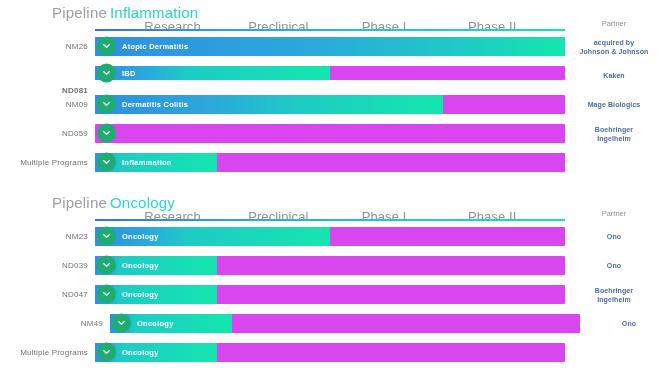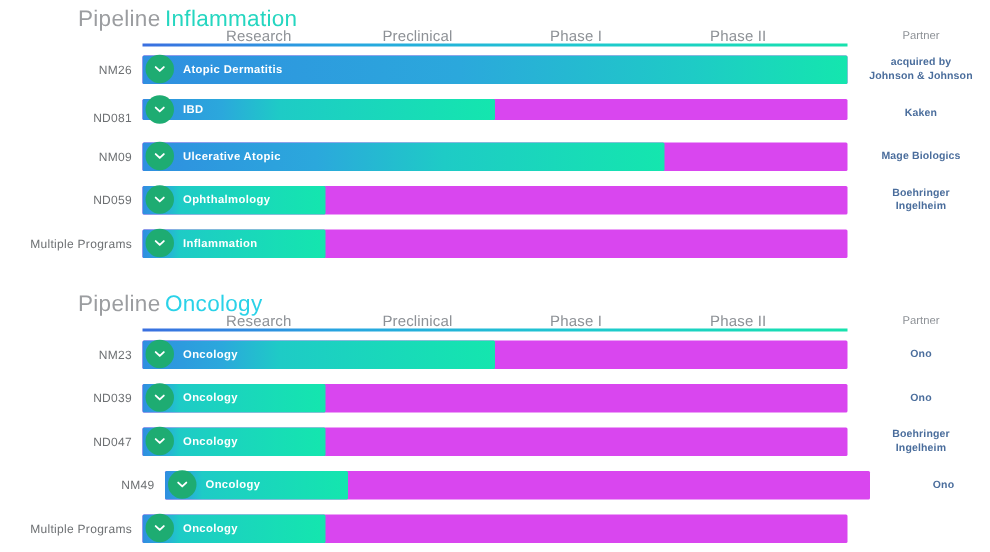--- a/index.html
+++ b/index.html
@@ -51,21 +51,21 @@
   .col-headers {
     position: absolute;
     left: 95px;
     top: 19px;
     width: 470px;
     height: 12px;
   }
   .col-head {
     position: absolute;
     top: 0;
-    font-size: 10px;
+    font-size: 13px;
     color: #8d9196;
     text-align: center;
     letter-spacing: .1px;
     white-space: nowrap;
   }
   .partner-head {
     position: absolute;
     top: 19px;
     left: 568px;
     width: 92px;
@@ -183,53 +183,50 @@
             </div>
             <div class="chev-icon">
               <svg width="9" height="9" viewBox="0 0 10 10" aria-hidden="true">
                 <path d="M2 3.6 L5 6.4 L8 3.6" fill="none" stroke="#ffffff" stroke-width="1.4" stroke-linecap="round" stroke-linejoin="round"></path>
               </svg>
             </div>
           </div>
           <div class="partner">acquired by<br>Johnson &amp; Johnson</div>
         </div>
         <div class="row" style="height: 29px;">
-          <div class="row-id" style="top: 13px;">ND081</div>
+          <div class="row-id" style="top: 25px; font-weight: bold;">ND081</div>
           <div class="track" style="top: 4.5px; height: 14px;">
             <div class="bar" style="width: 50%; background: linear-gradient(to right, rgb(47, 143, 224) 0%, rgb(43, 168, 220) 22.5%, rgb(30, 203, 198) 39%, rgb(20, 230, 174) 100%);">
               <div class="bar-label">IBD</div>
             </div>
             <div class="chev-icon">
               <svg width="9" height="9" viewBox="0 0 10 10" aria-hidden="true">
                 <path d="M2 3.6 L5 6.4 L8 3.6" fill="none" stroke="#ffffff" stroke-width="1.4" stroke-linecap="round" stroke-linejoin="round"></path>
               </svg>
             </div>
           </div>
           <div class="partner">Kaken</div>
         </div>
         <div class="row" style="height: 29px; text-decoration: underline;">
           <div class="row-id" style="top: 9.5px;">NM09</div>
           <div class="track" style="top: 4.5px; height: 19px;">
             <div class="bar" style="width: 74%; background: linear-gradient(to right, rgb(47, 143, 224) 0%, rgb(43, 168, 220) 33.3%, rgb(30, 203, 198) 57.72%, rgb(20, 230, 174) 100%);">
-              <div class="bar-label">Ulcerative Atopic</div>
+              <div class="bar-label">Dermatitis Colitis</div>
             </div>
             <div class="chev-icon">
               <svg width="9" height="9" viewBox="0 0 10 10" aria-hidden="true">
                 <path d="M2 3.6 L5 6.4 L8 3.6" fill="none" stroke="#ffffff" stroke-width="1.4" stroke-linecap="round" stroke-linejoin="round"></path>
               </svg>
             </div>
           </div>
           <div class="partner">Mage Biologics</div>
         </div>
         <div class="row" style="height: 29px;">
           <div class="row-id" style="top: 9.5px;">ND059</div>
           <div class="track" style="top: 4.5px; height: 19px;">
-            <div class="bar" style="width: 26%; background: linear-gradient(to right, rgb(47, 143, 224) 0%, rgb(43, 168, 220) 11.7%, rgb(30, 203, 198) 20.28%, rgb(20, 230, 174) 100%);">
-              <div class="bar-label">Ophthalmology</div>
-            </div>
             <div class="chev-icon">
               <svg width="9" height="9" viewBox="0 0 10 10" aria-hidden="true">
                 <path d="M2 3.6 L5 6.4 L8 3.6" fill="none" stroke="#ffffff" stroke-width="1.4" stroke-linecap="round" stroke-linejoin="round"></path>
               </svg>
             </div>
           </div>
           <div class="partner">Boehringer<br>Ingelheim</div>
         </div>
         <div class="row" style="height: 29px;">
           <div class="row-id" style="top: 9.5px;">Multiple Programs</div>

